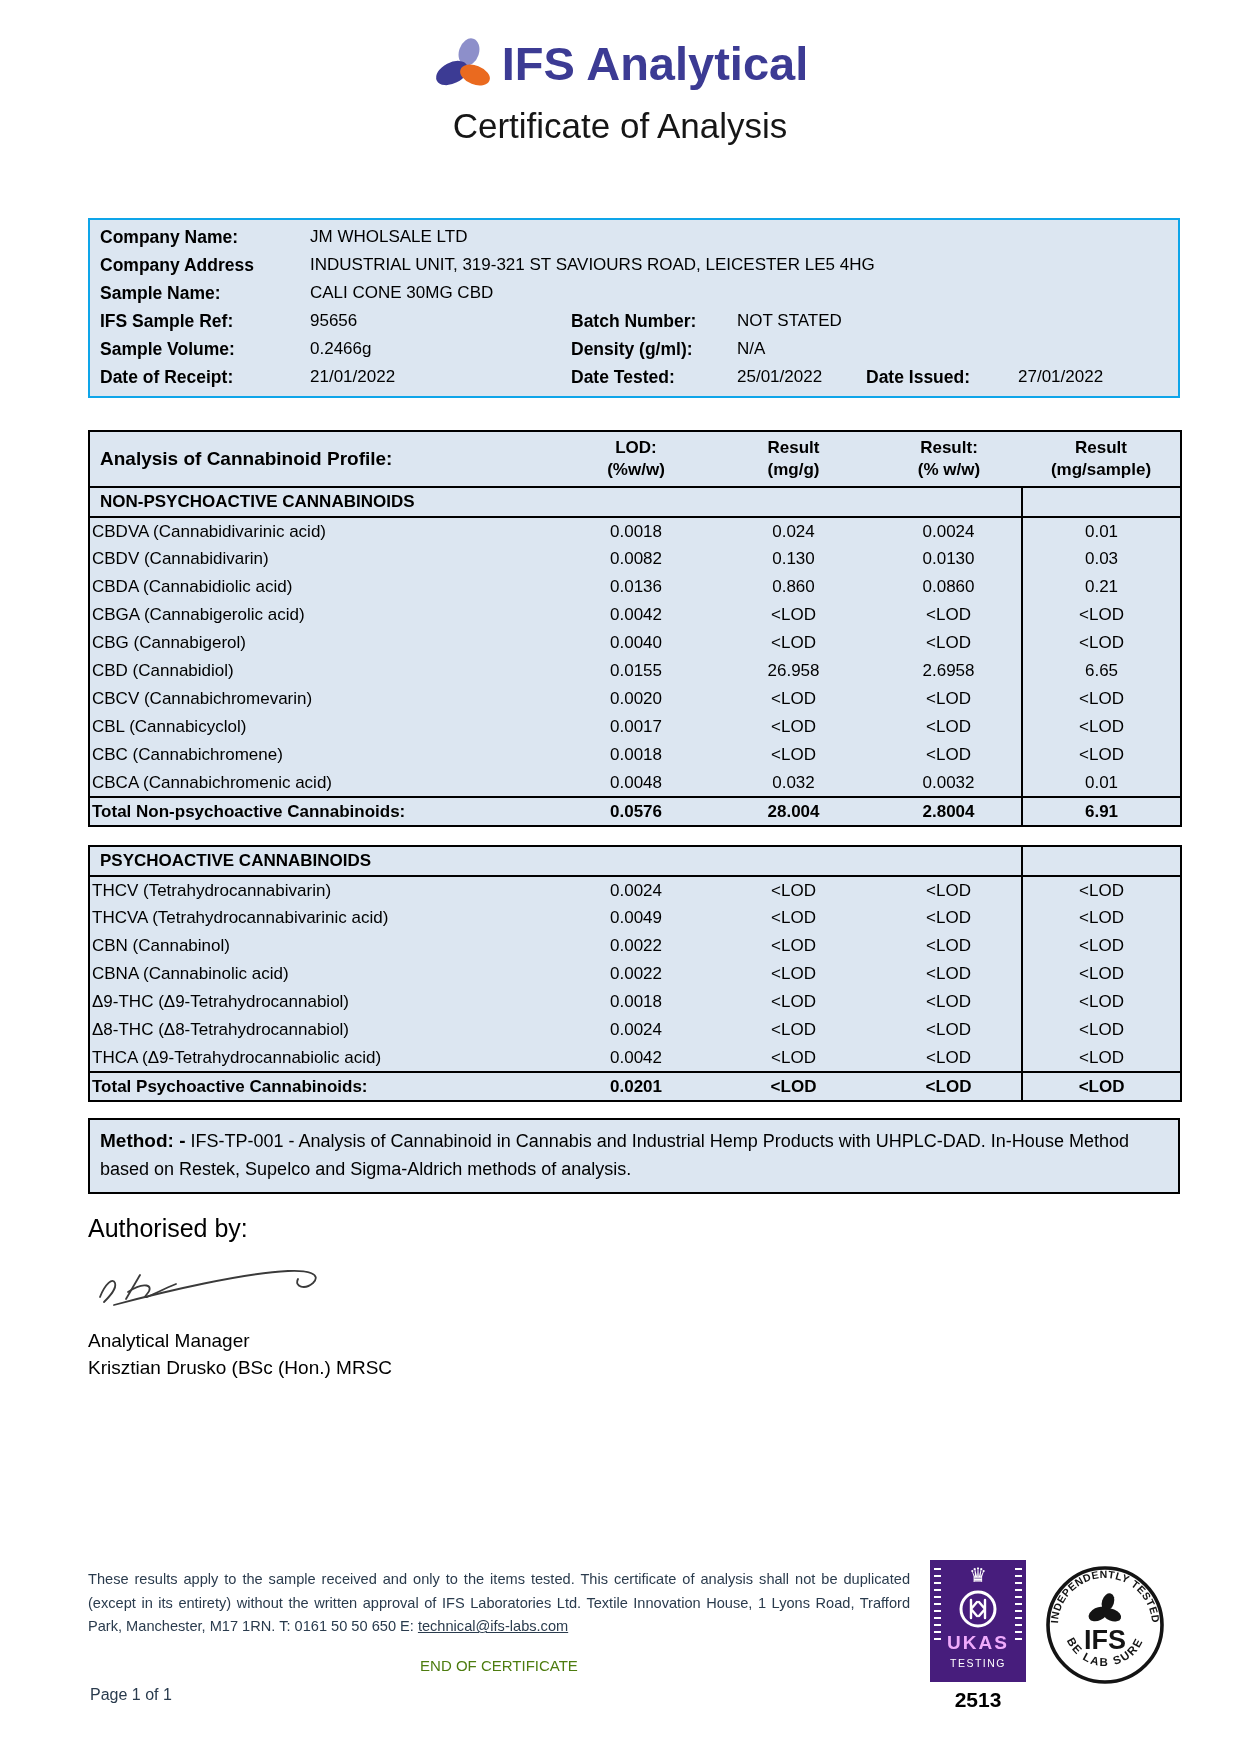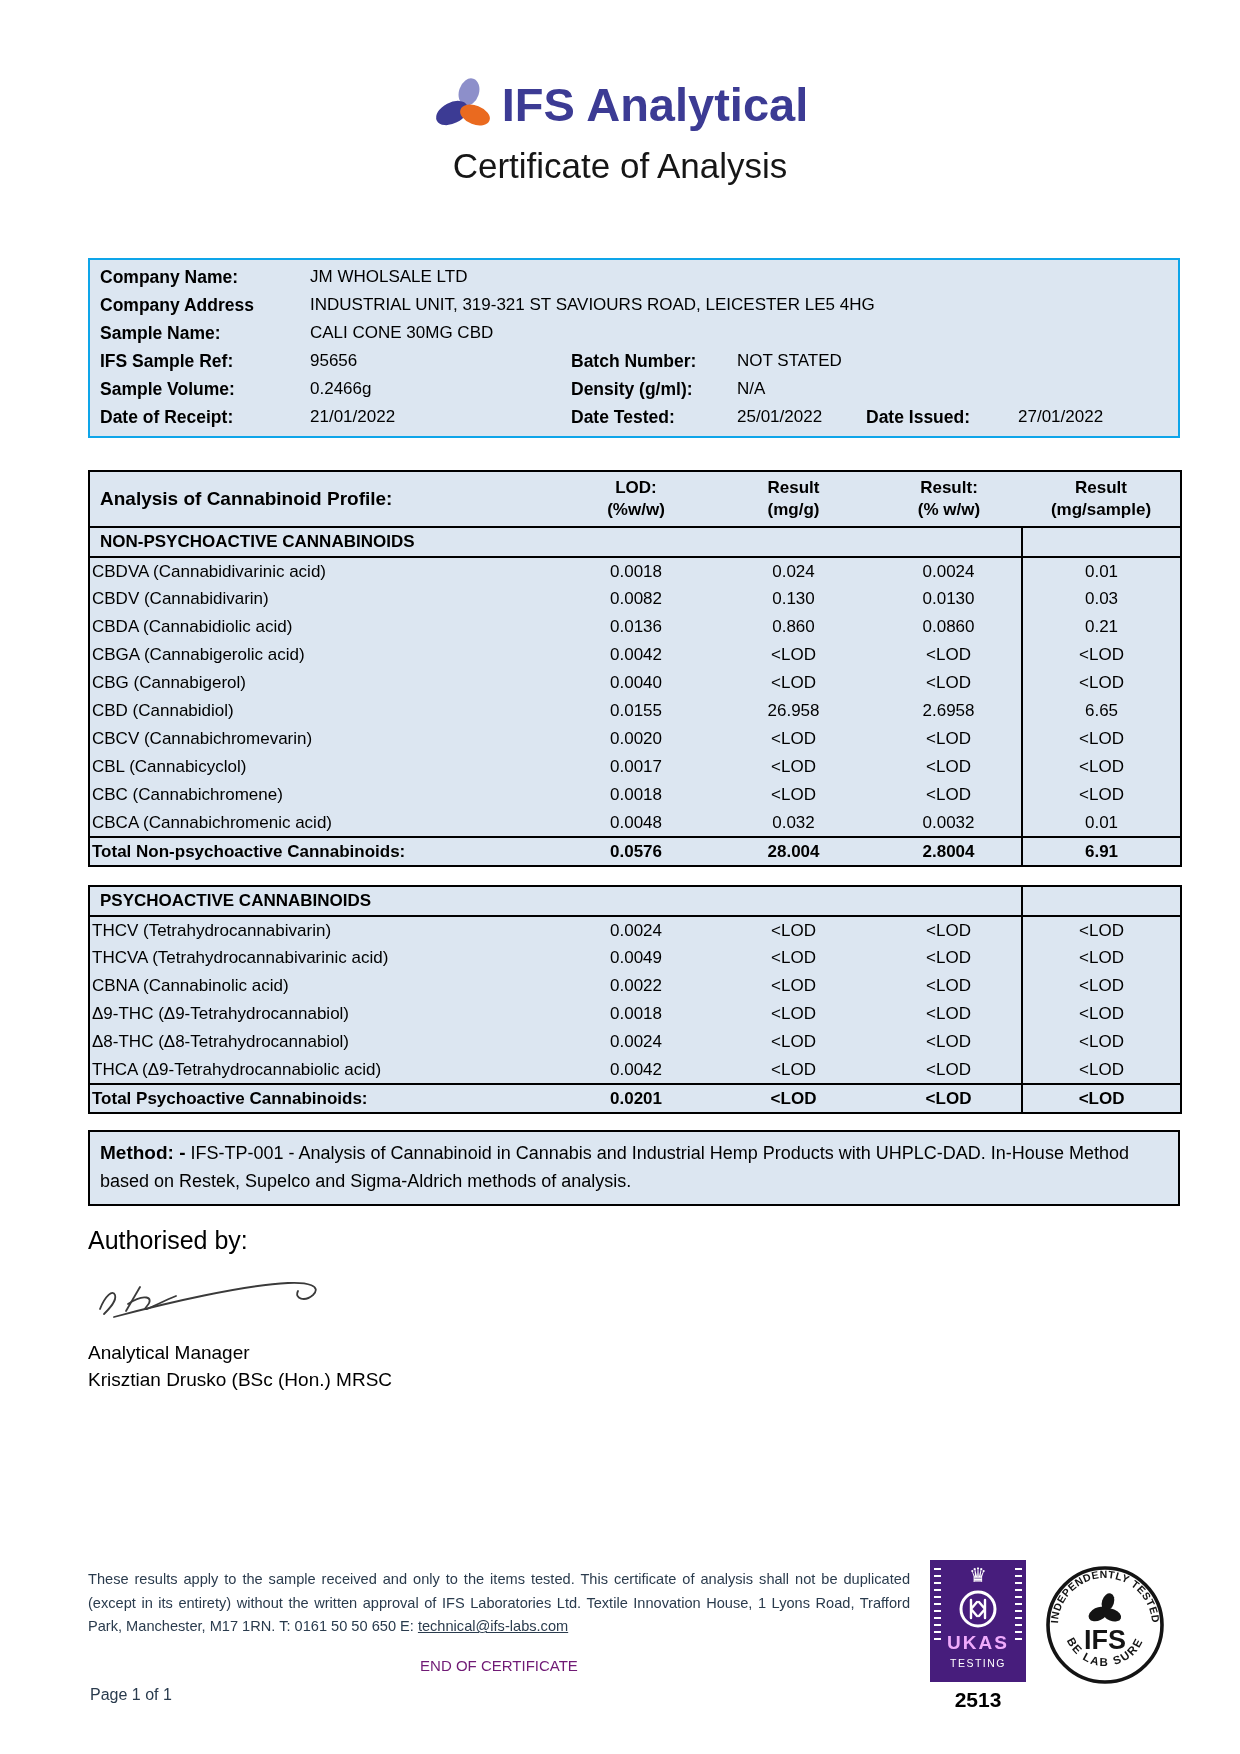--- a/index.html
+++ b/index.html
@@ -1,20 +1,20 @@
 <!DOCTYPE html>
 <html><head>
 <meta charset="utf-8">
 <style>
   * { margin:0; padding:0; box-sizing:border-box; }
   body { background:#9b9b9b; font-family:"Liberation Sans", sans-serif; }
   .page { position:relative; width:1240px; height:1754px; margin:0 auto; background:#ffffff; color:#000; overflow:hidden; }
 
   
-  .logo-row { display:flex; justify-content:center; align-items:center; gap:6px; padding-top:76px; }
+  .logo-row { display:flex; justify-content:center; align-items:flex-start; gap:6px; padding-top:36px; }
   .logo-text { font-size:47px; font-weight:bold; color:#3c3b94; letter-spacing:0px; }
   .doc-title { text-align:center; font-size:35px; font-weight:400; color:#161616; margin-top:14px; }
 
   .content { margin-left:88px; width:1092px; }
 
   
   .info-box { margin-top:72px; background:#dce6f1; border:2px solid #0ea5e9; padding:3px 0 5px 0; }
   .info-row { display:grid; grid-template-columns:220px 251px 176px 119px 162px 1fr; height:28px; align-items:center; }
   .info-label { font-weight:bold; font-size:17.5px; padding-left:10px; white-space:nowrap; }
   .info-value { font-size:17px; white-space:nowrap; }
@@ -40,21 +40,21 @@
   .method-label { font-weight:bold; font-size:19px; }
 
   
   .auth-heading { margin-top:20px; font-size:25px; }
   .signature { margin-top:4px; margin-left:4px; }
   .auth-name { margin-top:8px; font-size:19px; line-height:1.45; }
 
   
   .footer-text { position:absolute; left:88px; top:1568px; width:822px; font-size:14.6px; line-height:1.62; color:#2a3b4d; text-align:justify; }
   .footer-email { text-decoration:underline; }
-  .end-cert { position:absolute; left:88px; top:1657px; width:822px; text-align:center; font-size:15px; color:#701a75; }
+  .end-cert { position:absolute; left:88px; top:1657px; width:822px; text-align:center; font-size:15px; color:#4d7c0f; }
   .page-num { position:absolute; left:90px; top:1686px; font-size:16px; color:#2a3b4d; }
 
   
   .ukas-wrap { position:absolute; left:930px; top:1560px; width:96px; }
   .ukas-rect { position:relative; width:96px; height:122px; background:#471d7c; display:flex; flex-direction:column; align-items:center; }
   .ukas-crown { color:#fff; font-size:20px; line-height:1; margin-top:5px; }
   .ukas-ring { margin-top:2px; }
   .ukas-name { color:#f0abfc; font-weight:bold; font-size:19px; letter-spacing:2px; margin-top:1px; }
   .ukas-sub { color:#fff; font-size:10.5px; letter-spacing:1.5px; margin-top:3px; }
   .tick-strip { position:absolute; top:8px; width:7px; height:72px;
@@ -281,20 +281,27 @@
           </tr>
 
           <tr class="data-row">
             <td class="name">THCVA (Tetrahydrocannabivarinic acid)</td>
             <td class="num">0.0049</td>
             <td class="num">&lt;LOD</td>
             <td class="num">&lt;LOD</td>
             <td class="num last">&lt;LOD</td>
           </tr>
 
+          <tr class="data-row">
+            <td class="name">CBN (Cannabinol)</td>
+            <td class="num">0.0022</td>
+            <td class="num">&lt;LOD</td>
+            <td class="num">&lt;LOD</td>
+            <td class="num last">&lt;LOD</td>
+          </tr>
 
           <tr class="data-row">
             <td class="name">CBNA (Cannabinolic acid)</td>
             <td class="num">0.0022</td>
             <td class="num">&lt;LOD</td>
             <td class="num">&lt;LOD</td>
             <td class="num last">&lt;LOD</td>
           </tr>
 
           <tr class="data-row">

